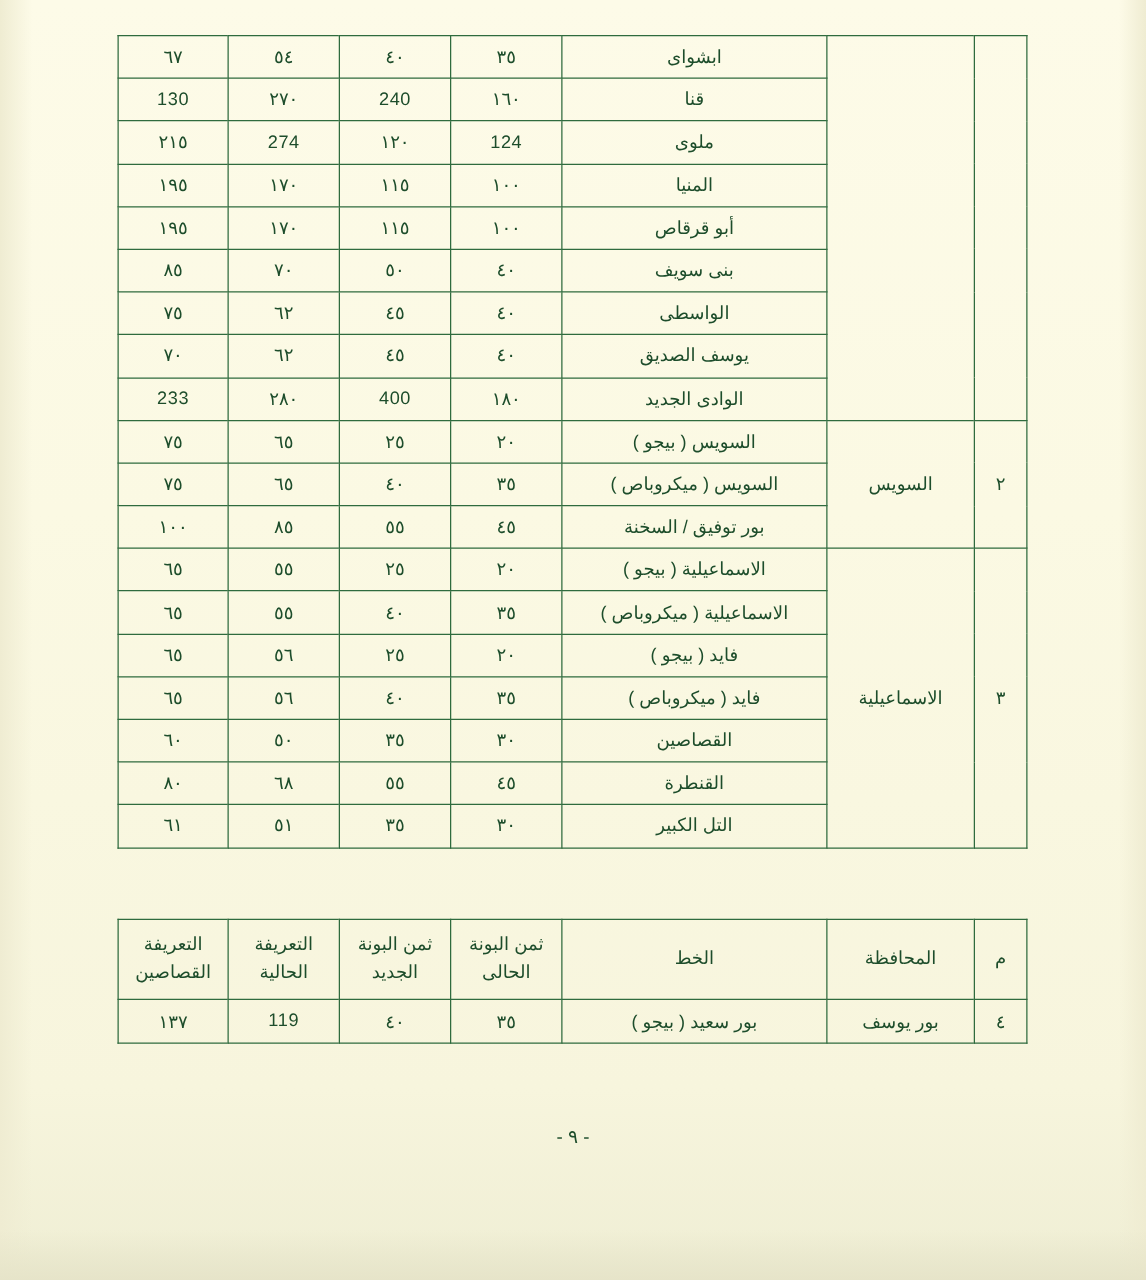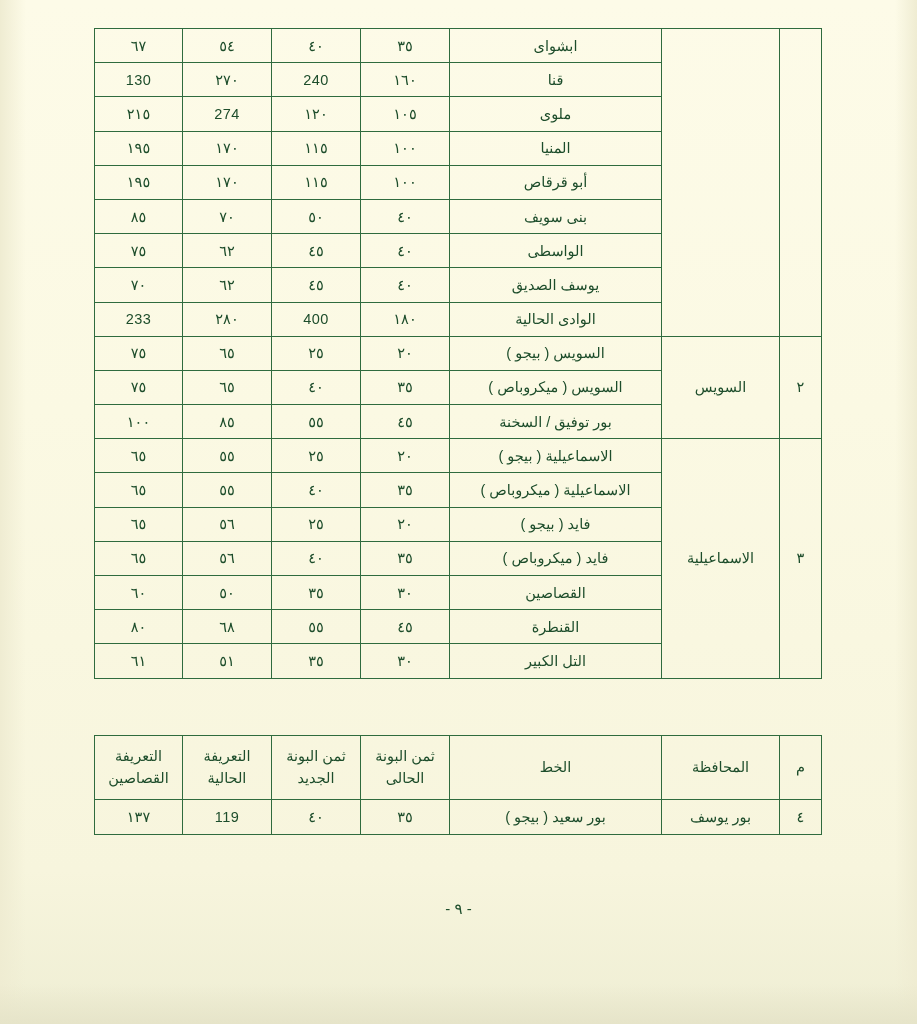--- a/index.html
+++ b/index.html
@@ -129,21 +129,21 @@
       </tr>
       <tr>
         <td class="line-cell">قنا</td>
         <td class="num-cell">١٦٠</td>
         <td class="num-cell">240</td>
         <td class="num-cell">٢٧٠</td>
         <td class="num-cell">130</td>
       </tr>
       <tr>
         <td class="line-cell">ملوى</td>
-        <td class="num-cell">١٠٥</td>
+        <td class="num-cell">124</td>
         <td class="num-cell">١٢٠</td>
         <td class="num-cell">274</td>
         <td class="num-cell">٢١٥</td>
       </tr>
       <tr>
         <td class="line-cell">المنيا</td>
         <td class="num-cell">١٠٠</td>
         <td class="num-cell">١١٥</td>
         <td class="num-cell">١٧٠</td>
         <td class="num-cell">١٩٥</td>
@@ -170,21 +170,21 @@
         <td class="num-cell">٧٥</td>
       </tr>
       <tr>
         <td class="line-cell">يوسف الصديق</td>
         <td class="num-cell">٤٠</td>
         <td class="num-cell">٤٥</td>
         <td class="num-cell">٦٢</td>
         <td class="num-cell">٧٠</td>
       </tr>
       <tr>
-        <td class="line-cell">الوادى الحالية</td>
+        <td class="line-cell">الوادى الجديد</td>
         <td class="num-cell">١٨٠</td>
         <td class="num-cell">400</td>
         <td class="num-cell">٢٨٠</td>
         <td class="num-cell">233</td>
       </tr>
 
       <tr>
         <td class="no-cell" rowspan="3">٢</td>
         <td class="gov-cell" rowspan="3">السويس</td>
         <td class="line-cell">السويس ( بيجو )</td>

